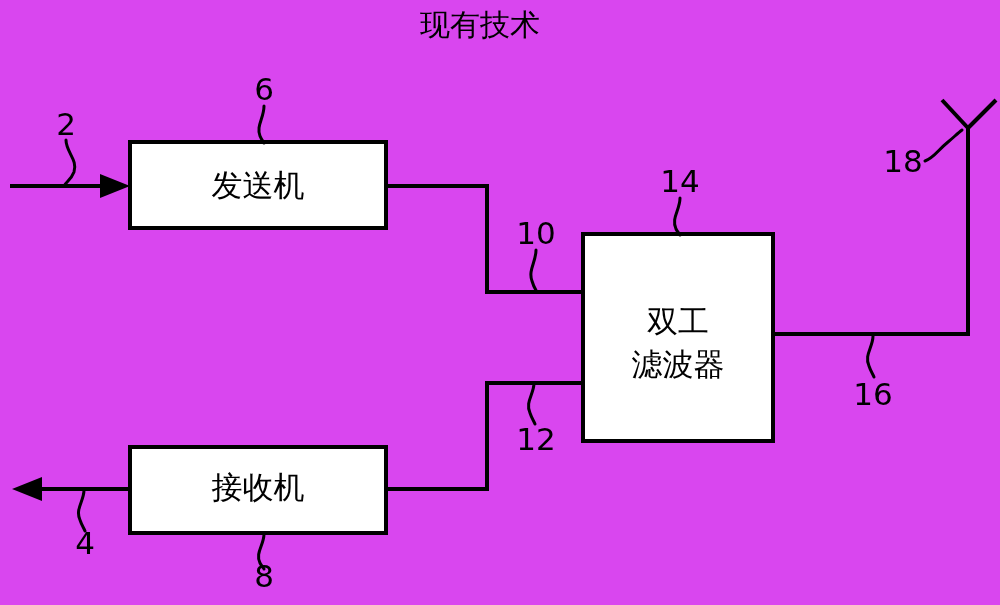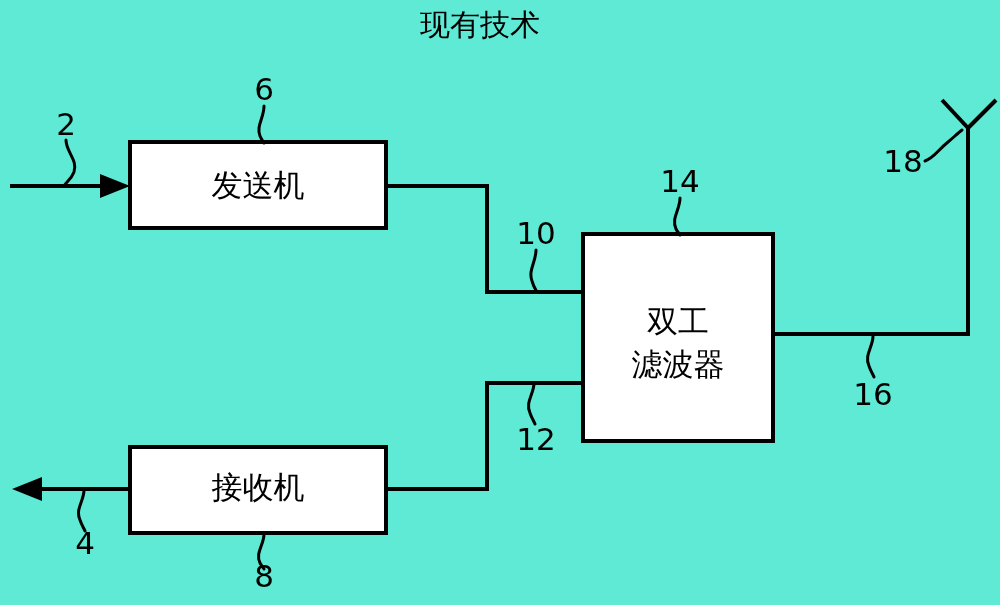--- a/index.html
+++ b/index.html
@@ -7,21 +7,21 @@
     padding: 0;
     background: #ffffff;
   }
   body {
     font-family: "DejaVu Sans", "Liberation Sans", sans-serif;
   }
   #figure-root {
     position: relative;
     width: 1000px;
     height: 605px;
-    background: #5eead4;
+    background: #d946ef;
     overflow: hidden;
   }
   svg#diagram {
     display: block;
     width: 1000px;
     height: 605px;
   }
   .wire {
     fill: none;
     stroke: #000000;

